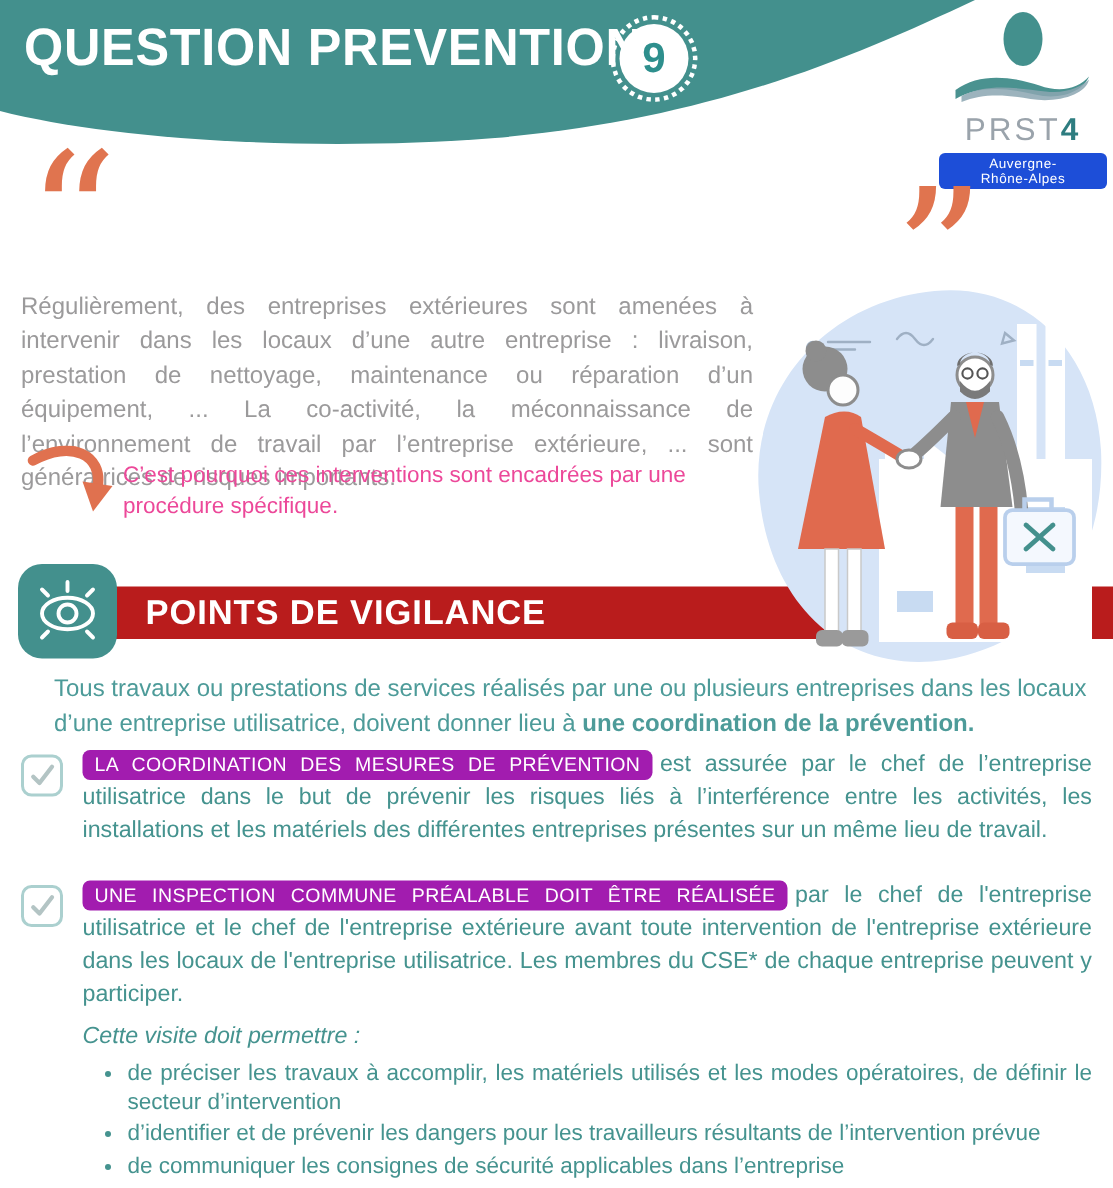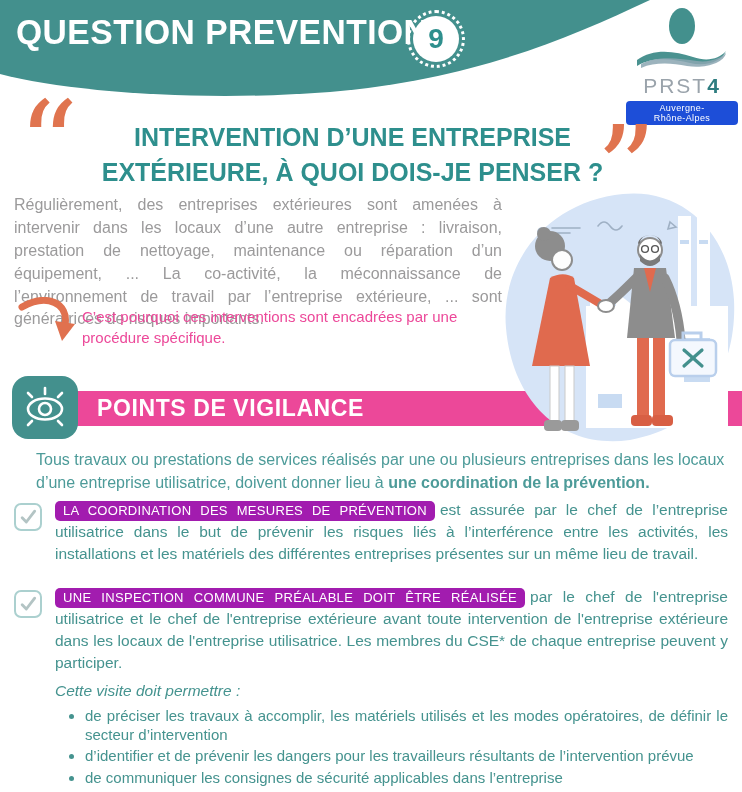--- a/index.html
+++ b/index.html
@@ -32,21 +32,21 @@
     color:#2e8f8d;font-size:25px;font-weight:700;line-height:1.38;}
 
   
   .intro-gray{position:absolute;left:14px;top:194px;width:488px;color:#9b9a9b;
     font-size:16px;line-height:1.43;text-align:justify;}
   .arrow-callout{position:absolute;left:15px;top:297px;}
   .callout-text{position:absolute;left:82px;top:306px;width:382px;color:#ec4899;
     font-size:15px;line-height:1.4;}
 
   
-  .vig-banner{position:absolute;left:57px;right:0;top:391px;height:35px;background:#ec4899;
+  .vig-banner{position:absolute;left:57px;right:0;top:391px;height:35px;background:#b91c1c;
     border-radius:18px 0 0 18px;z-index:2;display:flex;align-items:center;}
   .vig-banner-label{color:#fff;font-size:23px;font-weight:700;letter-spacing:.6px;margin-left:40px;}
   .eye-tile{position:absolute;left:12px;top:376px;width:66px;height:63px;background:#43908d;
     border-radius:16px;z-index:3;display:flex;align-items:center;justify-content:center;}
 
   
   .illustration{position:absolute;left:498px;top:188px;z-index:4;}
 
   
   .vig-intro{position:absolute;left:36px;top:448px;width:690px;color:#4d9b99;
@@ -84,24 +84,20 @@
     <svg width="94" height="24" viewBox="0 0 94 24">
       <path d="M2,14 C18,2 40,5 58,11 C72,16 84,13 91,5 C87,15 72,21 55,17 C38,13 18,10 2,20 Z" fill="#4a9290"></path>
       <path d="M6,18 C24,9 44,13 62,15 C76,17 87,11 91,7 C89,17 70,23 52,20 C36,17 20,16 6,22 Z" fill="#8ba6b2" opacity="0.85"></path>
     </svg>
     <div class="logo-name"><span>PRST</span><b>4</b></div>
     <div class="logo-region">Auvergne-Rhône-Alpes</div>
   </div>
 
   <div class="quote quote-open">“</div>
   <div class="quote quote-close">”</div>
-  <div class="doc-title">
-    <span>INTERVENTION D’UNE ENTREPRISE</span><br>
-    <span>EXTÉRIEURE, À QUOI DOIS-JE PENSER ?</span>
-  </div>
 
   <div class="intro-gray">Régulièrement, des entreprises extérieures sont amenées à intervenir dans les locaux d’une autre entreprise : livraison, prestation de nettoyage, maintenance ou réparation d’un équipement, ... La co-activité, la méconnaissance de l’environnement de travail par l’entreprise extérieure, ... sont génératrices de risques importants.</div>
 
   <svg class="arrow-callout" width="62" height="56" viewBox="0 0 62 56">
     <path d="M7,10 C32,-4 54,6 50,28" fill="none" stroke="#e0714f" stroke-width="7" stroke-linecap="round"></path>
     <polygon points="40,24 60,27 47,44" fill="#e0714f"></polygon>
   </svg>
   <div class="callout-text">C’est pourquoi ces interventions sont encadrées par une procédure spécifique.</div>
 
   <div class="vig-banner">

